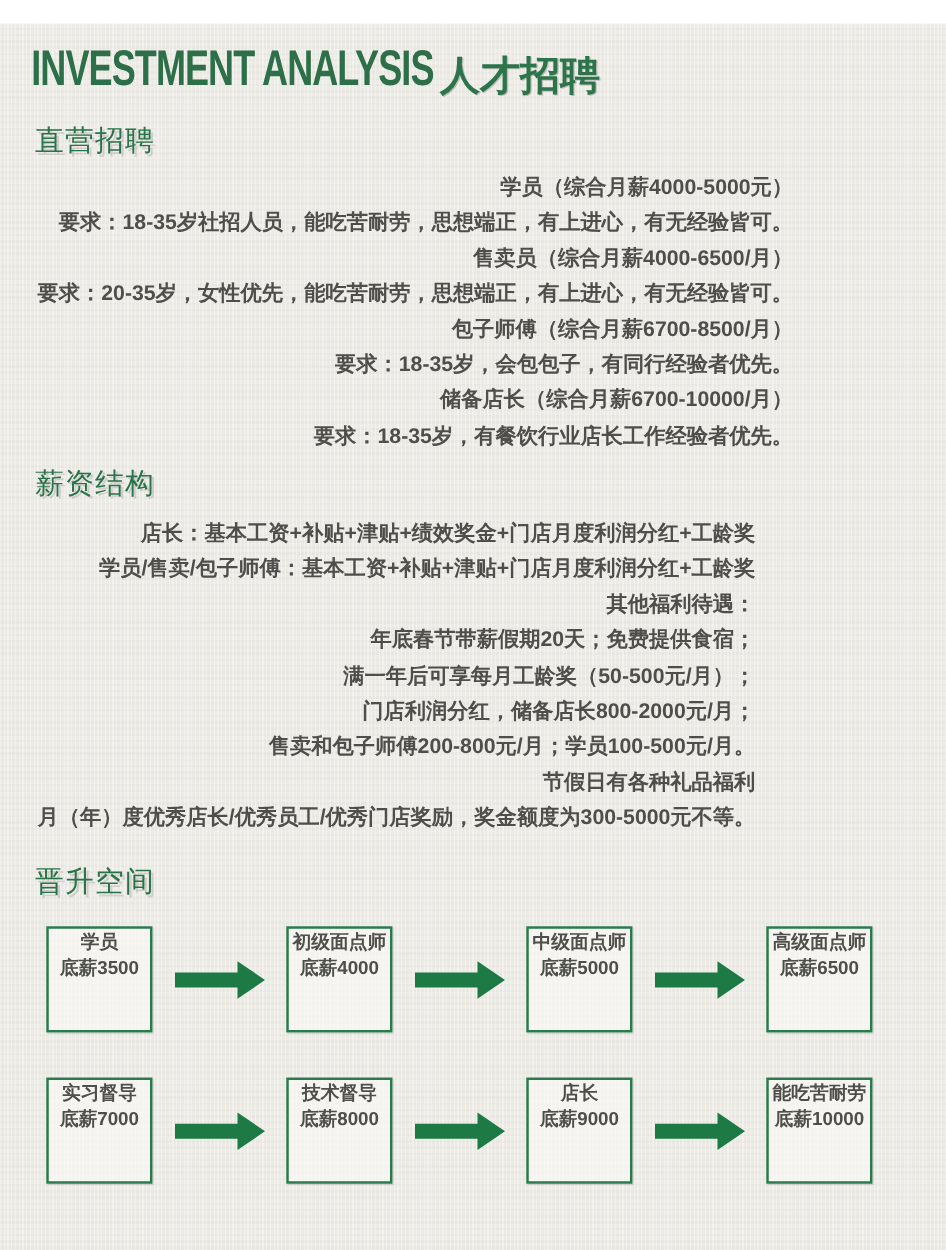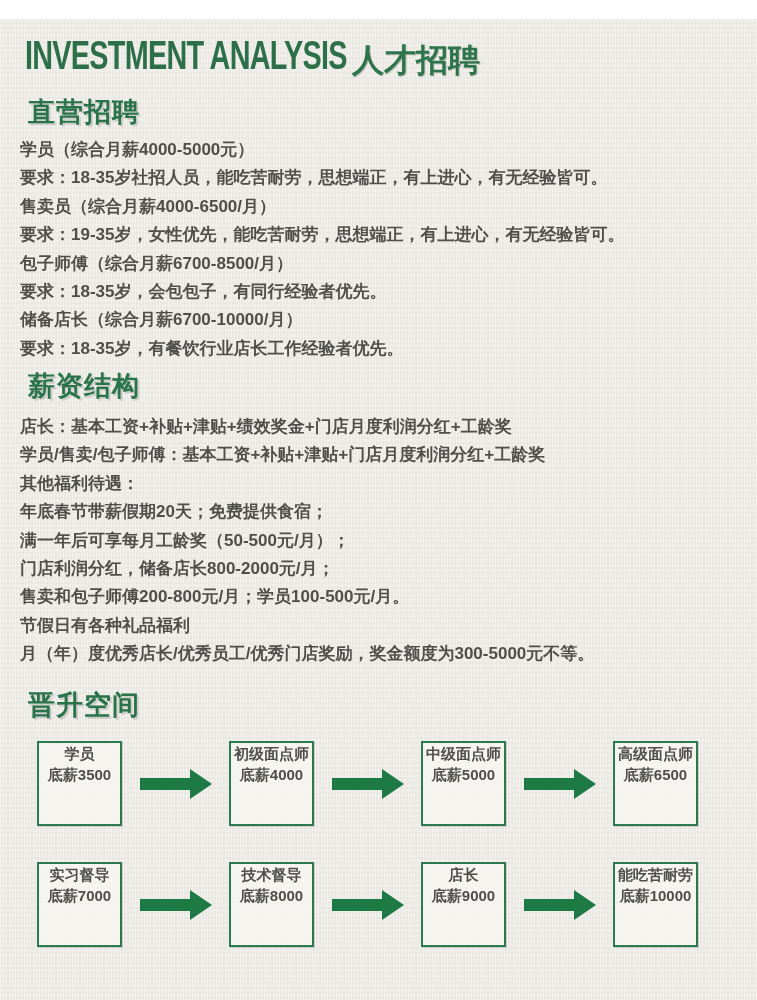--- a/index.html
+++ b/index.html
@@ -27,30 +27,30 @@
   }
   .subtitle {
     position:absolute; left:352px; top:28px;
     font-size:32px; font-weight:900; line-height:26px;
     color:#2c744a;
     text-shadow:1px 1px 0 rgba(50,50,50,0.25);
     white-space:nowrap;
   }
   .section-heading {
     position:absolute; left:28px;
-    font-size:27px; font-weight:700; line-height:25px;
+    font-size:23px; font-weight:400; line-height:25px;
     color:#287349;
     letter-spacing:1px;
     text-shadow:2px 2px 0 rgba(70,70,70,0.18);
     white-space:nowrap;
   }
   .h-recruit   { top:81px; }
   .h-salary    { top:355px; }
   .h-promotion { top:674px; }
-  .text-block { position:absolute; left:20px; }
+  .text-block { position:absolute; left:30px;text-align:right; }
   .tb-recruit { top:117px; }
   .tb-salary  { top:394px; }
   .body-line {
     font-size:17px; font-weight:700;
     line-height:28.4px;
     color:#4e4e4b;
     white-space:nowrap;
   }
   .chart-row {
     position:absolute; left:37px;
@@ -97,21 +97,21 @@
 <div class="page">
 
   <div class="title">INVESTMENT ANALYSIS</div>
   <div class="subtitle">人才招聘</div>
 
   <div class="section-heading h-recruit">直营招聘</div>
   <div class="text-block tb-recruit">
     <div class="body-line">学员（综合月薪4000-5000元）</div>
     <div class="body-line">要求：18-35岁社招人员，能吃苦耐劳，思想端正，有上进心，有无经验皆可。</div>
     <div class="body-line">售卖员（综合月薪4000-6500/月）</div>
-    <div class="body-line">要求：19-35岁，女性优先，能吃苦耐劳，思想端正，有上进心，有无经验皆可。</div>
+    <div class="body-line">要求：20-35岁，女性优先，能吃苦耐劳，思想端正，有上进心，有无经验皆可。</div>
     <div class="body-line">包子师傅（综合月薪6700-8500/月）</div>
     <div class="body-line">要求：18-35岁，会包包子，有同行经验者优先。</div>
     <div class="body-line">储备店长（综合月薪6700-10000/月）</div>
     <div class="body-line">要求：18-35岁，有餐饮行业店长工作经验者优先。</div>
   </div>
 
   <div class="section-heading h-salary">薪资结构</div>
   <div class="text-block tb-salary">
     <div class="body-line">店长：基本工资+补贴+津贴+绩效奖金+门店月度利润分红+工龄奖</div>
     <div class="body-line">学员/售卖/包子师傅：基本工资+补贴+津贴+门店月度利润分红+工龄奖</div>

